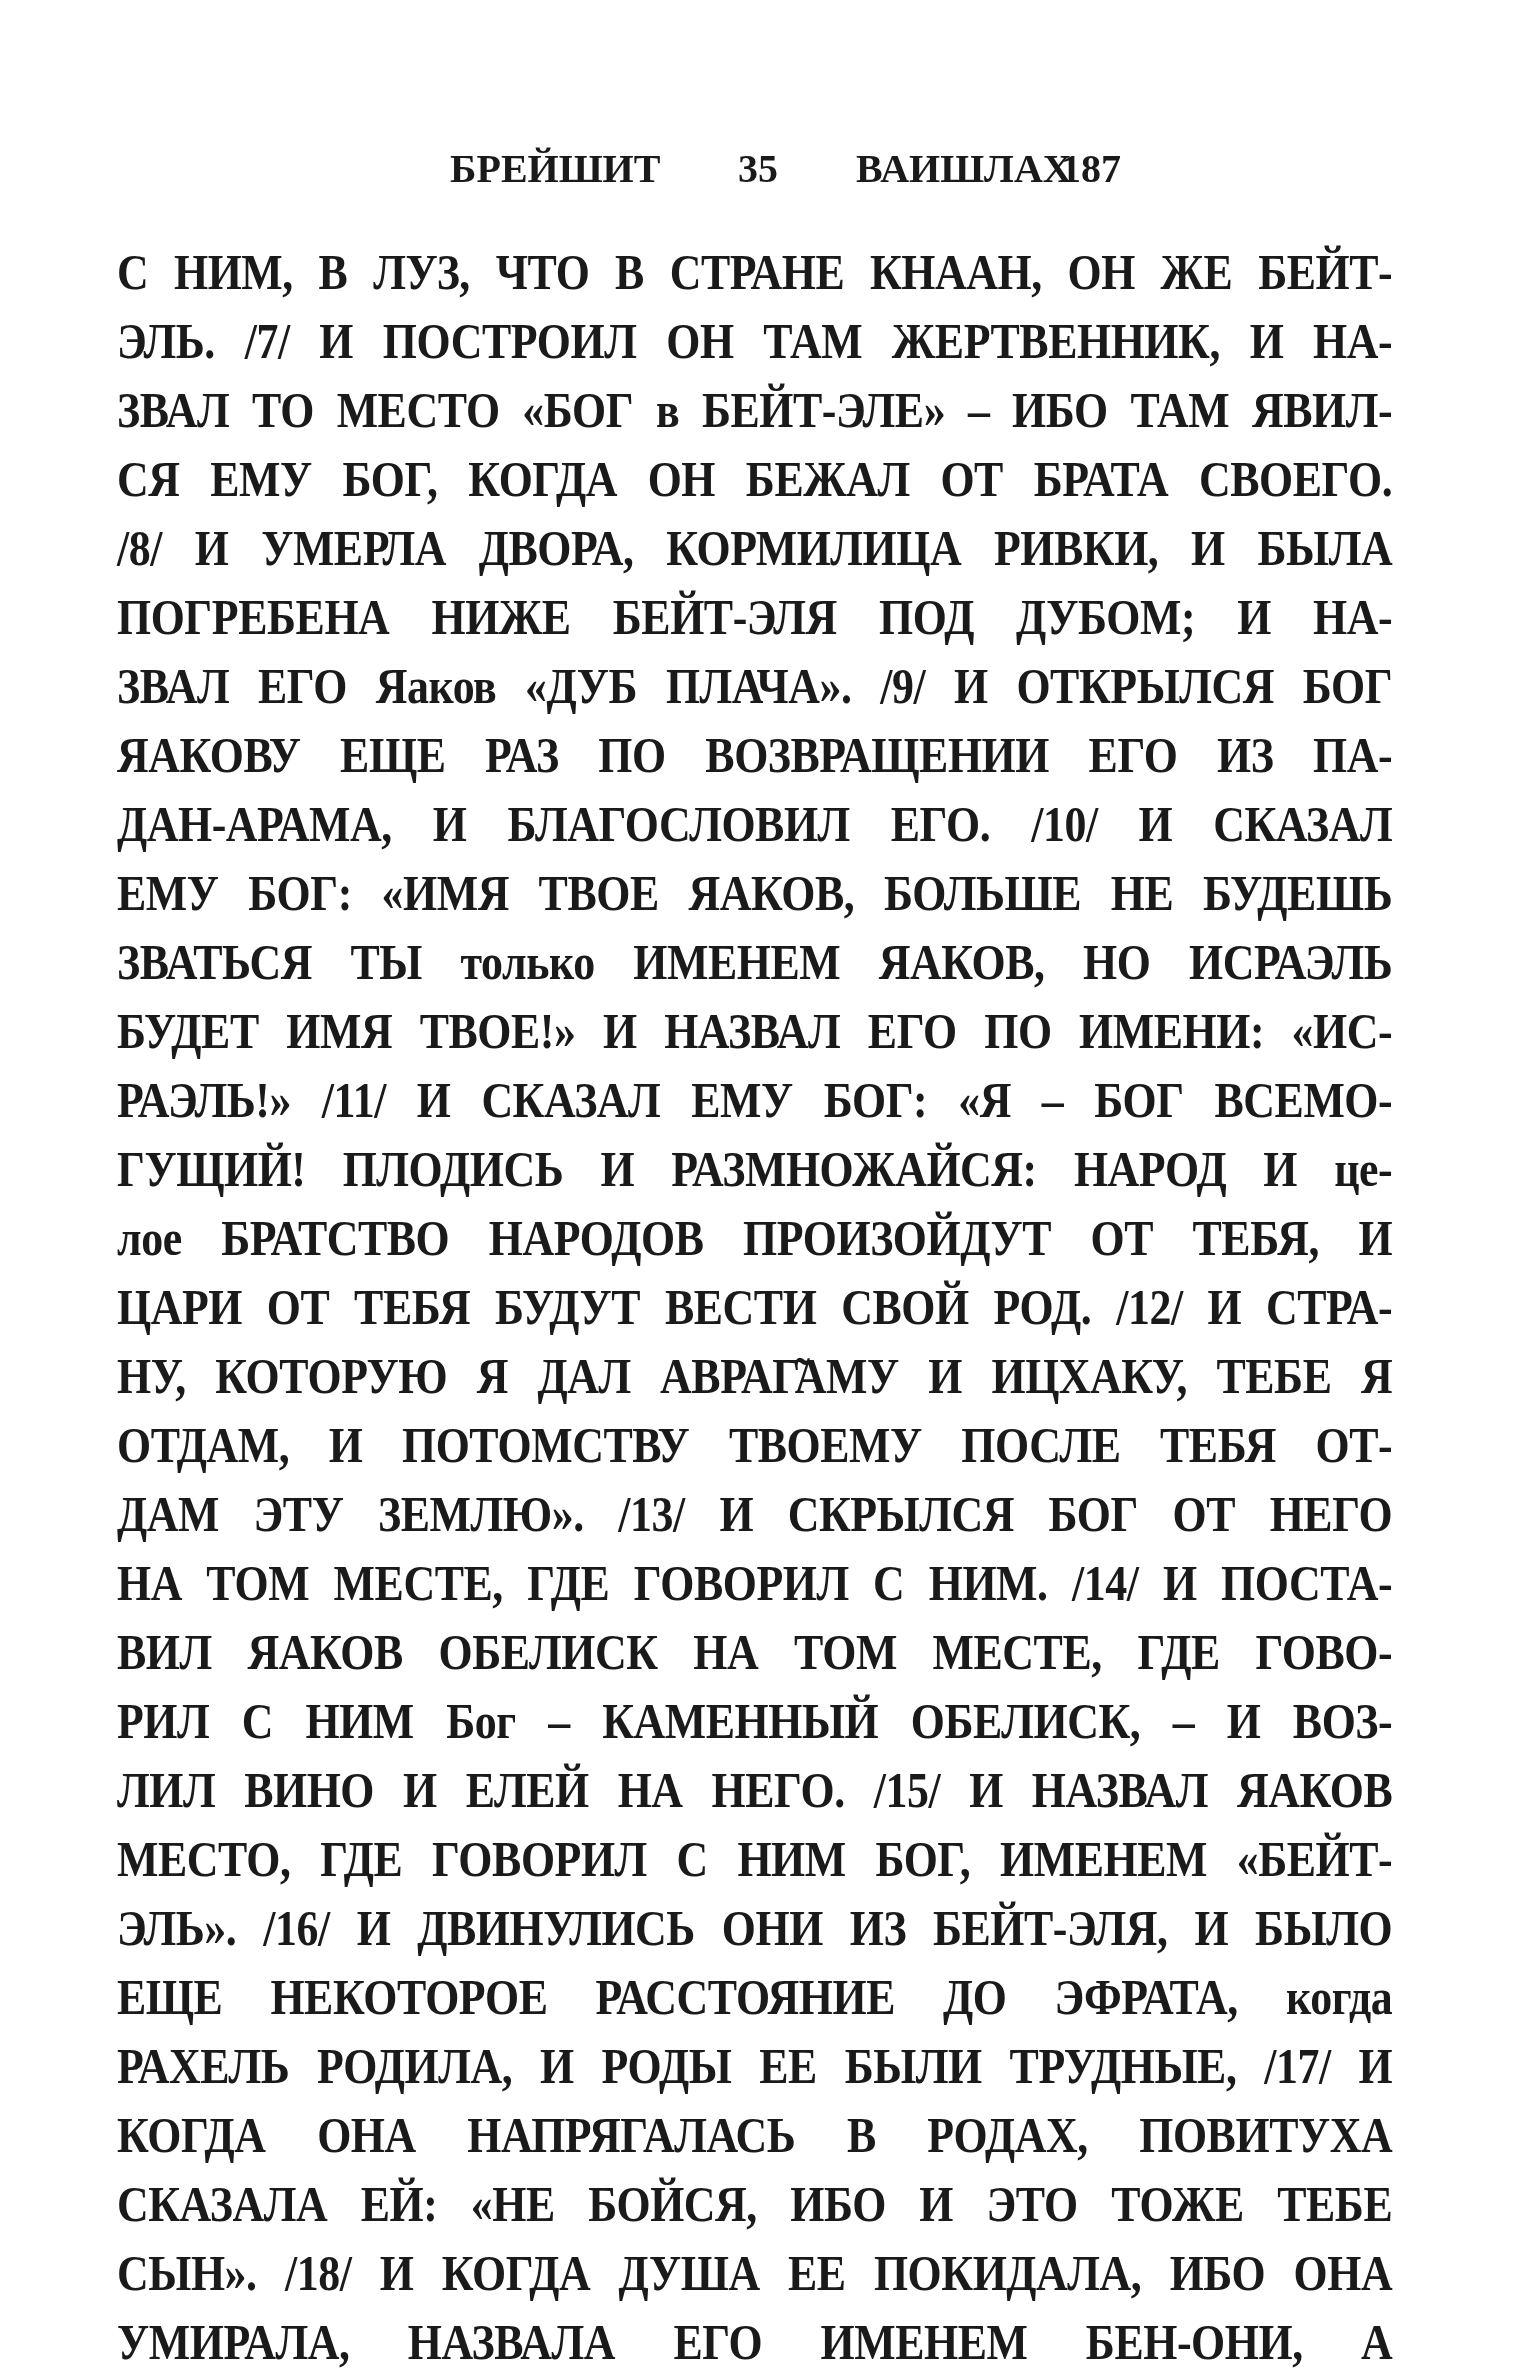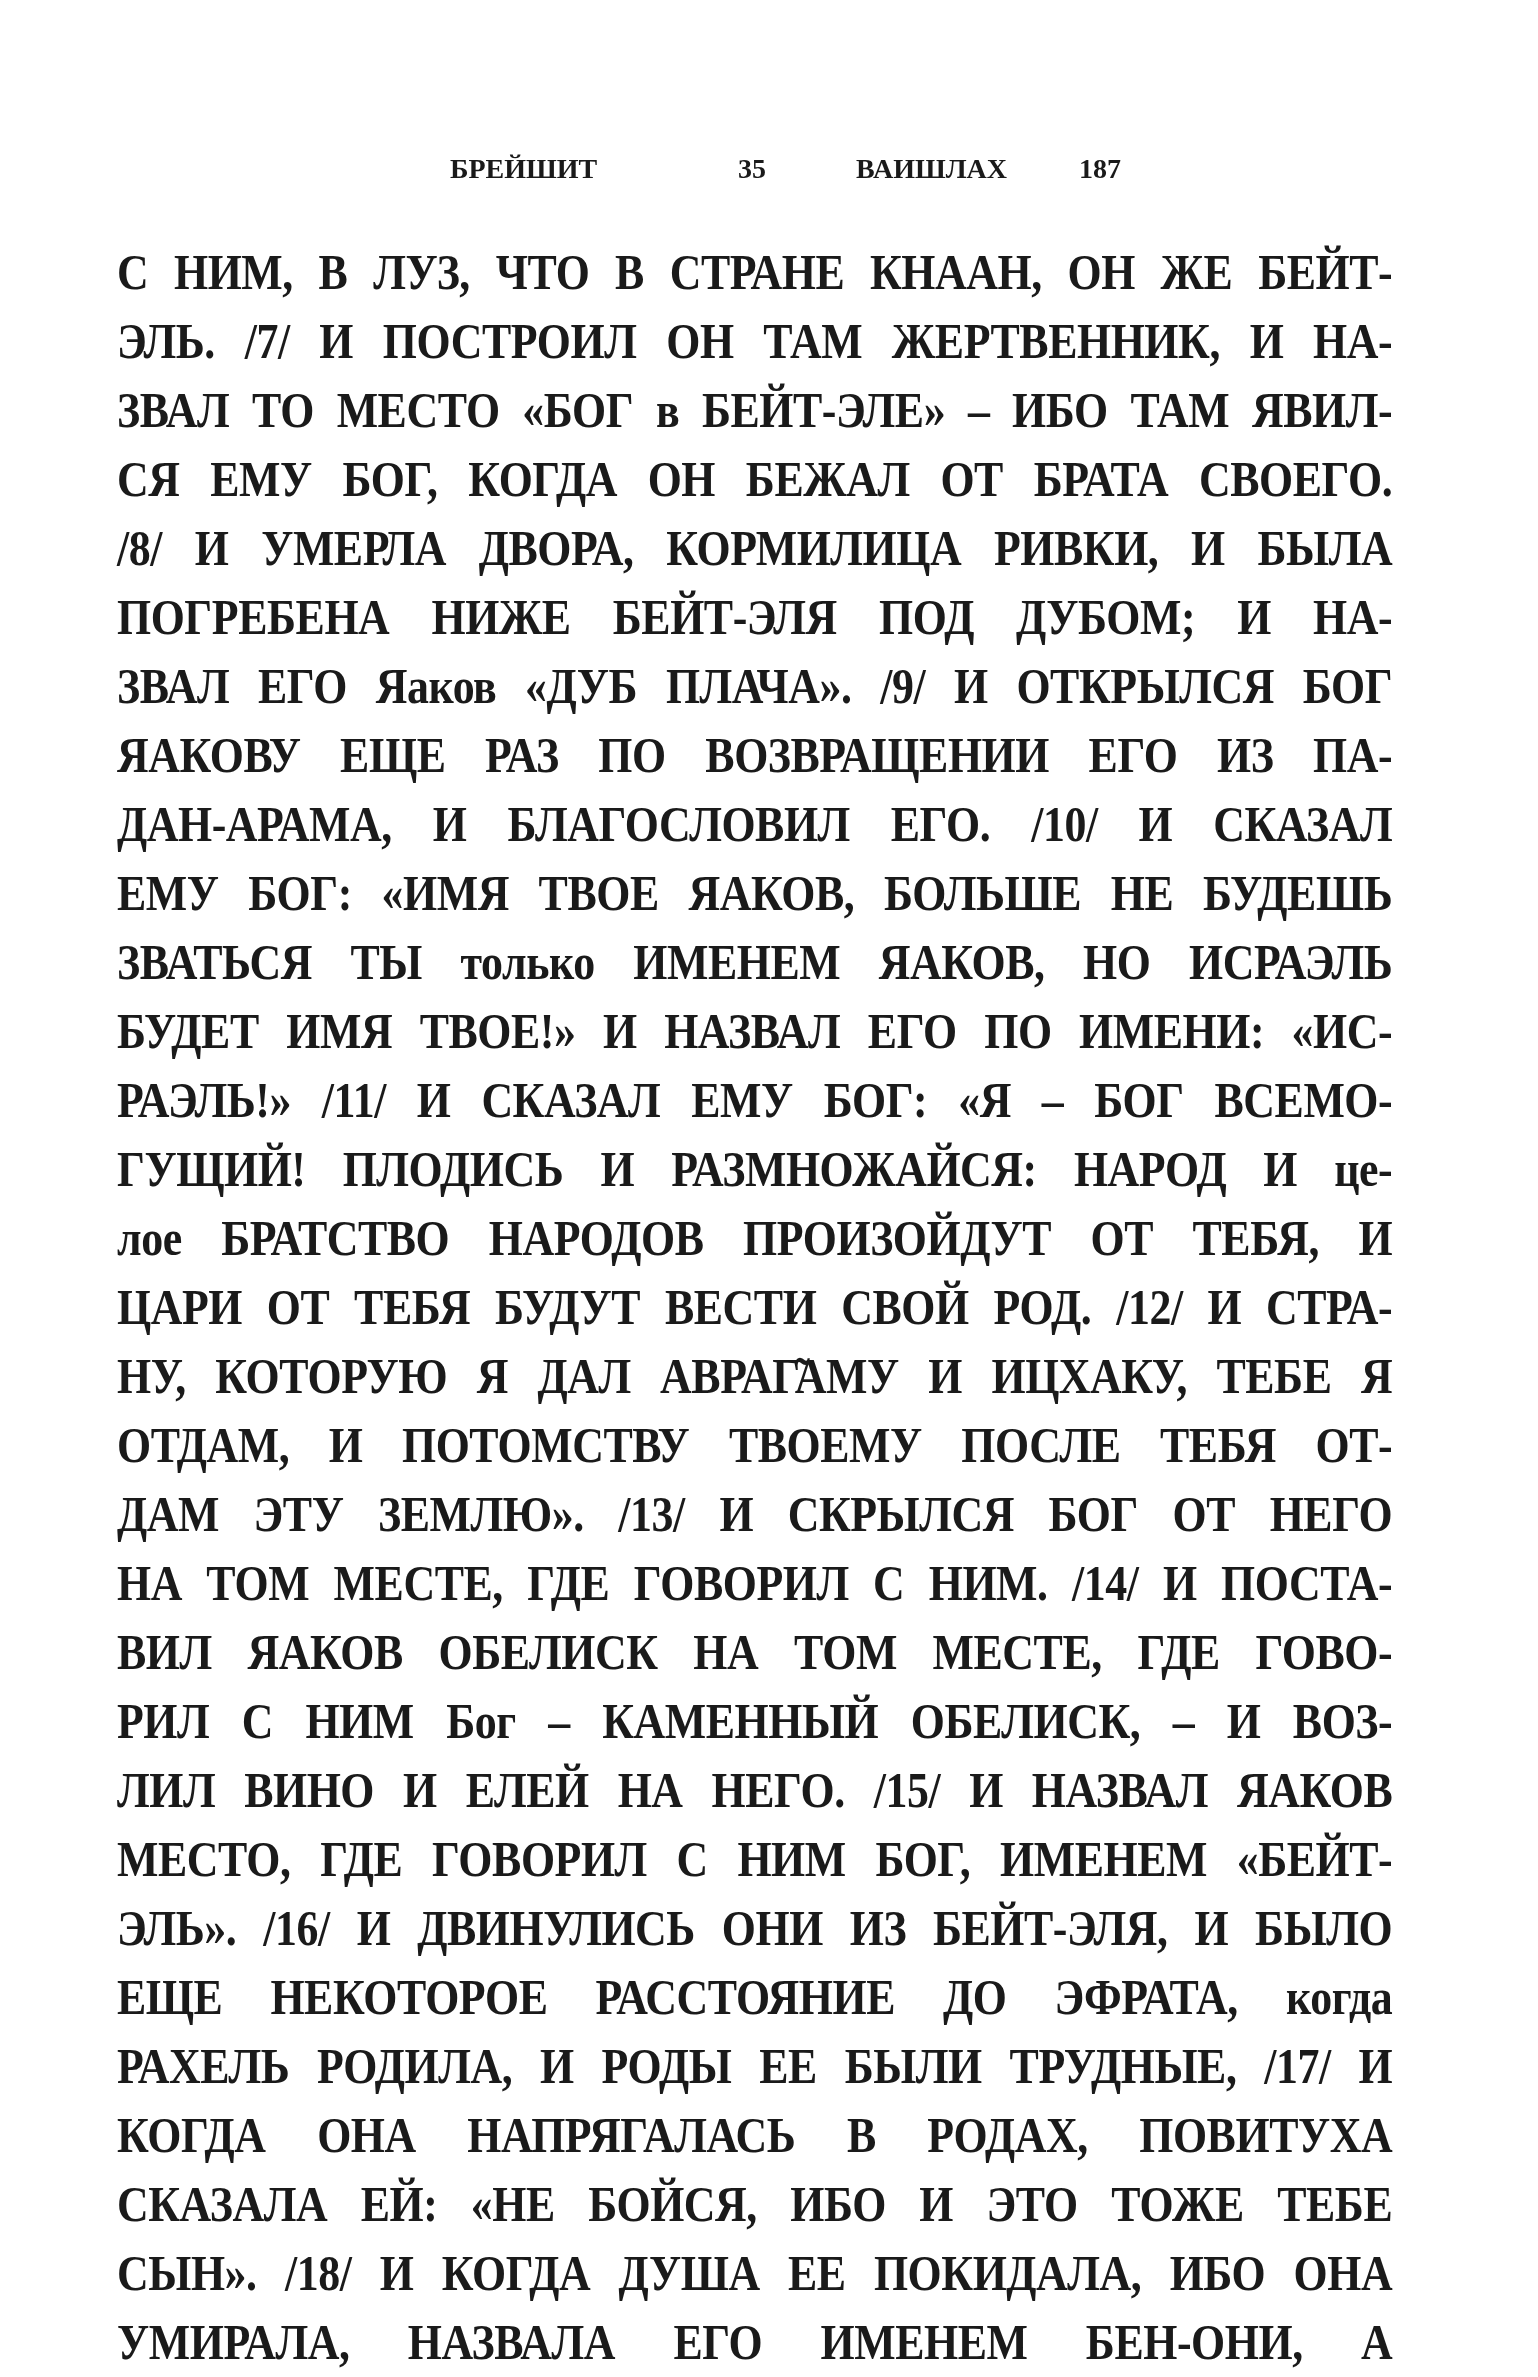--- a/index.html
+++ b/index.html
@@ -15,21 +15,21 @@
       color: #1a1a1a;
       font-family: "Liberation Serif", "DejaVu Serif", serif;
     }
     .running-head {
       position: absolute;
       top: 139px;
       left: 0;
       width: 1270px;
       height: 59px;
       font-weight: bold;
-      font-size: 28px;
+      font-size: 40px;
       line-height: 59px;
     }
     .rh-book { position: absolute; left: 450px; }
     .rh-chapter { position: absolute; left: 738px; }
     .rh-parasha { position: absolute; left: 856px; }
     .rh-page { position: absolute; right: 149px; }
     .body-text {
       position: absolute;
       top: 238px;
       left: 117px;

